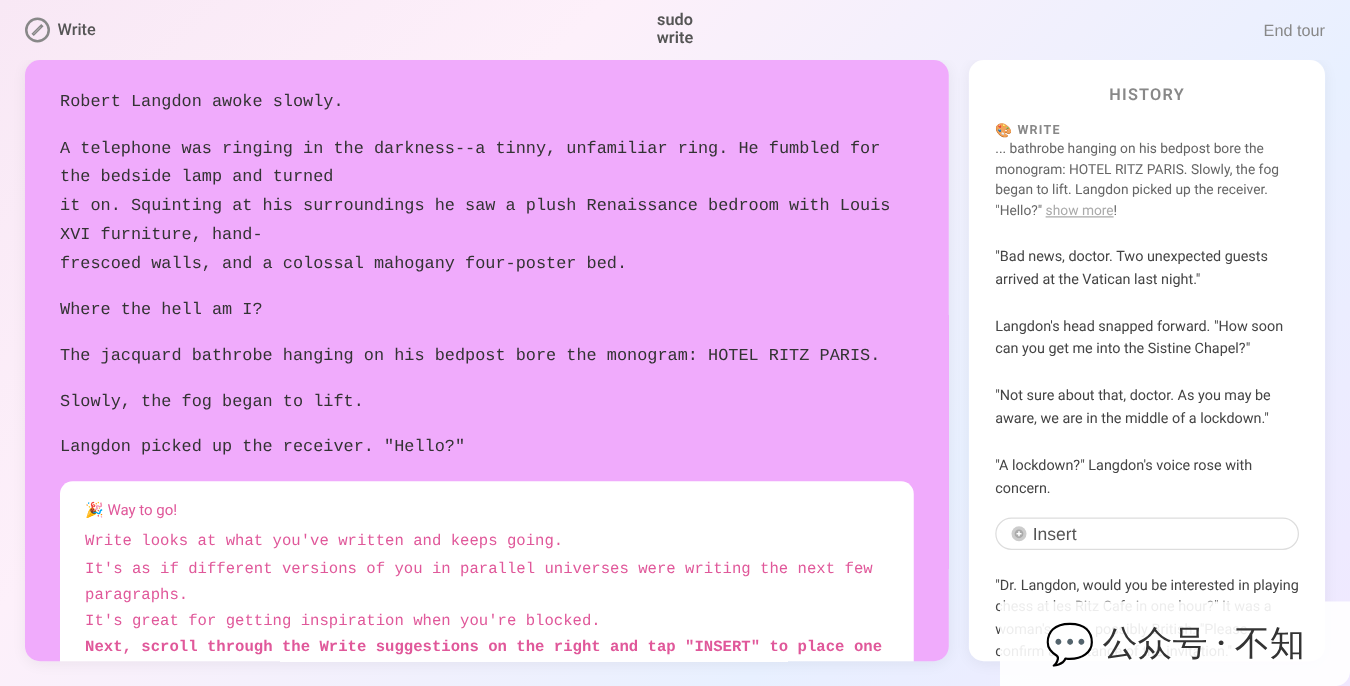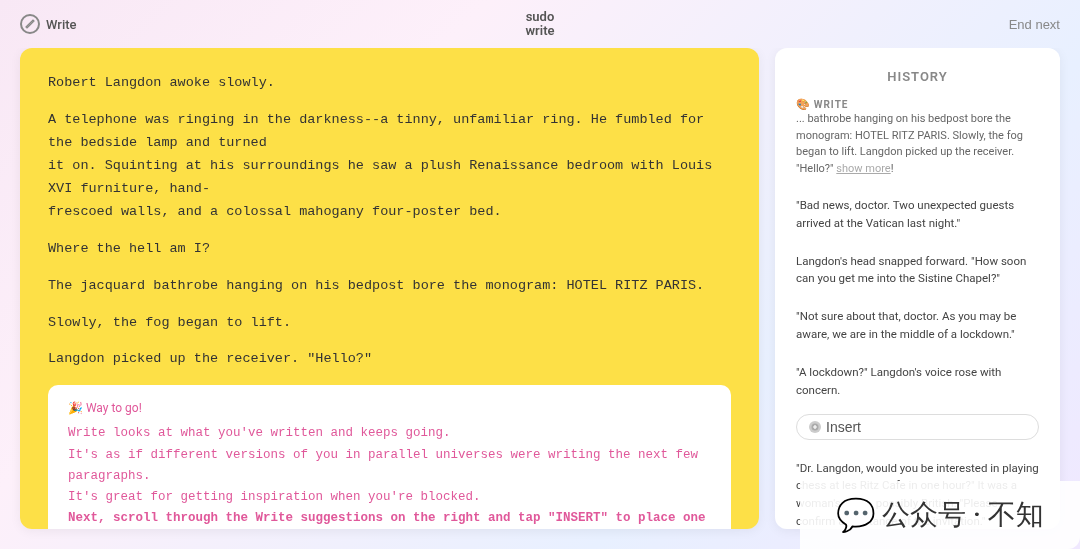--- a/index.html
+++ b/index.html
@@ -96,21 +96,21 @@
       display: flex;
       flex: 1;
       gap: 0;
       padding: 0 20px 20px 20px;
       overflow: hidden;
     }
 
     
     .editor-panel {
       flex: 1;
-      background: #fde047;
+      background: #f0abfc;
       border-radius: 12px;
       padding: 24px 28px;
       overflow-y: auto;
       margin-right: 16px;
       box-shadow: 0 2px 12px rgba(0,0,0,0.06);
     }
 
     .editor-text p {
       font-family: 'Courier New', Courier, monospace;
       font-size: 13.5px;
@@ -288,21 +288,21 @@
       <span class="logo-text">Write</span>
     </div>
 
     <div class="brand-center">
       <div class="brand-name">
         <span>sudo</span><br>
         <span>write</span>
       </div>
     </div>
 
-    <button class="end-tour-btn">End next</button>
+    <button class="end-tour-btn">End tour</button>
   </div>
 
   <div class="main-content">
 
     <div class="editor-panel">
       <div class="editor-text">
         <p>Robert Langdon awoke slowly.</p>
         <p>A telephone was ringing in the darkness--a tinny, unfamiliar ring. He fumbled for the bedside lamp and turned<br>it on. Squinting at his surroundings he saw a plush Renaissance bedroom with Louis XVI furniture, hand-<br>frescoed walls, and a colossal mahogany four-poster bed.</p>
         <p>Where the hell am I?</p>
         <p>The jacquard bathrobe hanging on his bedpost bore the monogram: HOTEL RITZ PARIS.</p>

